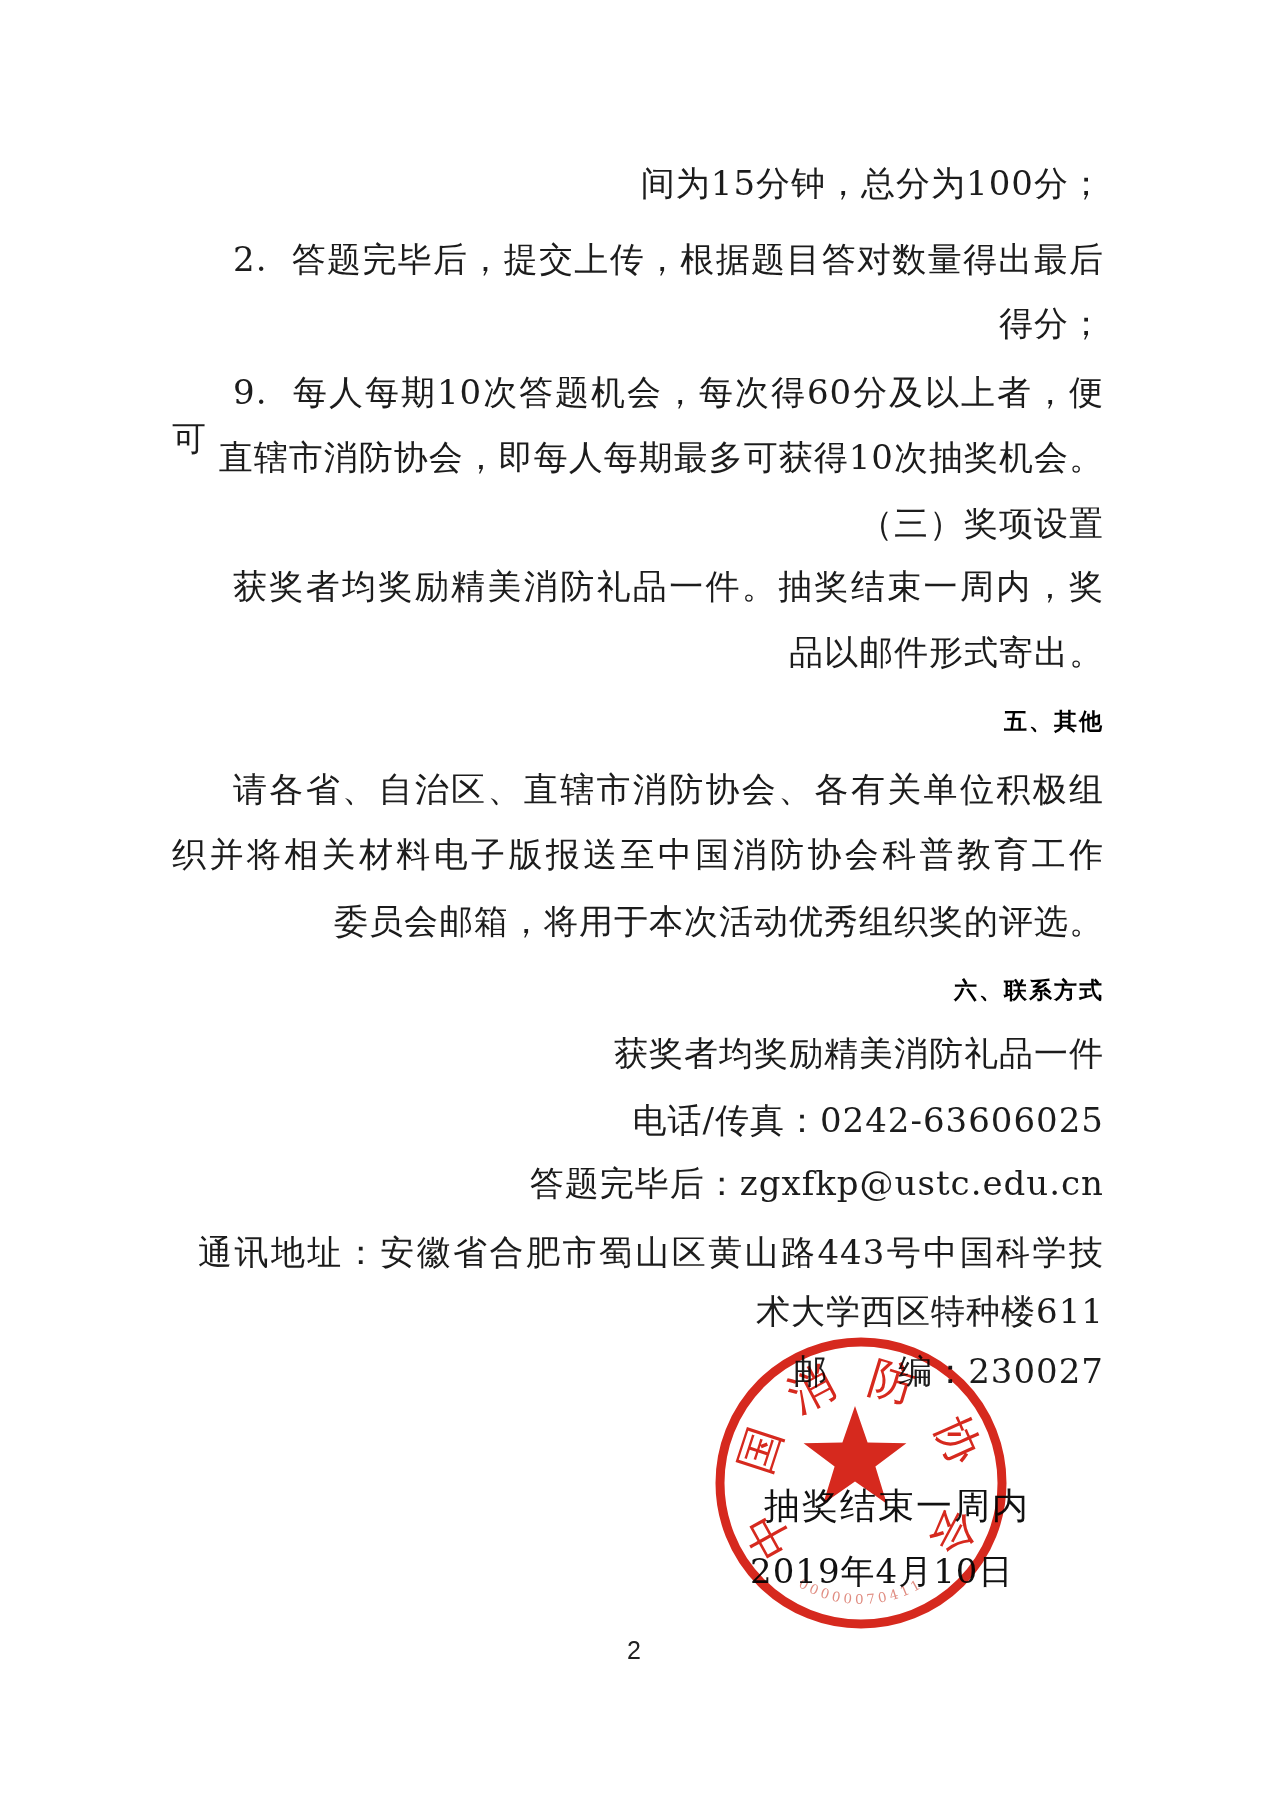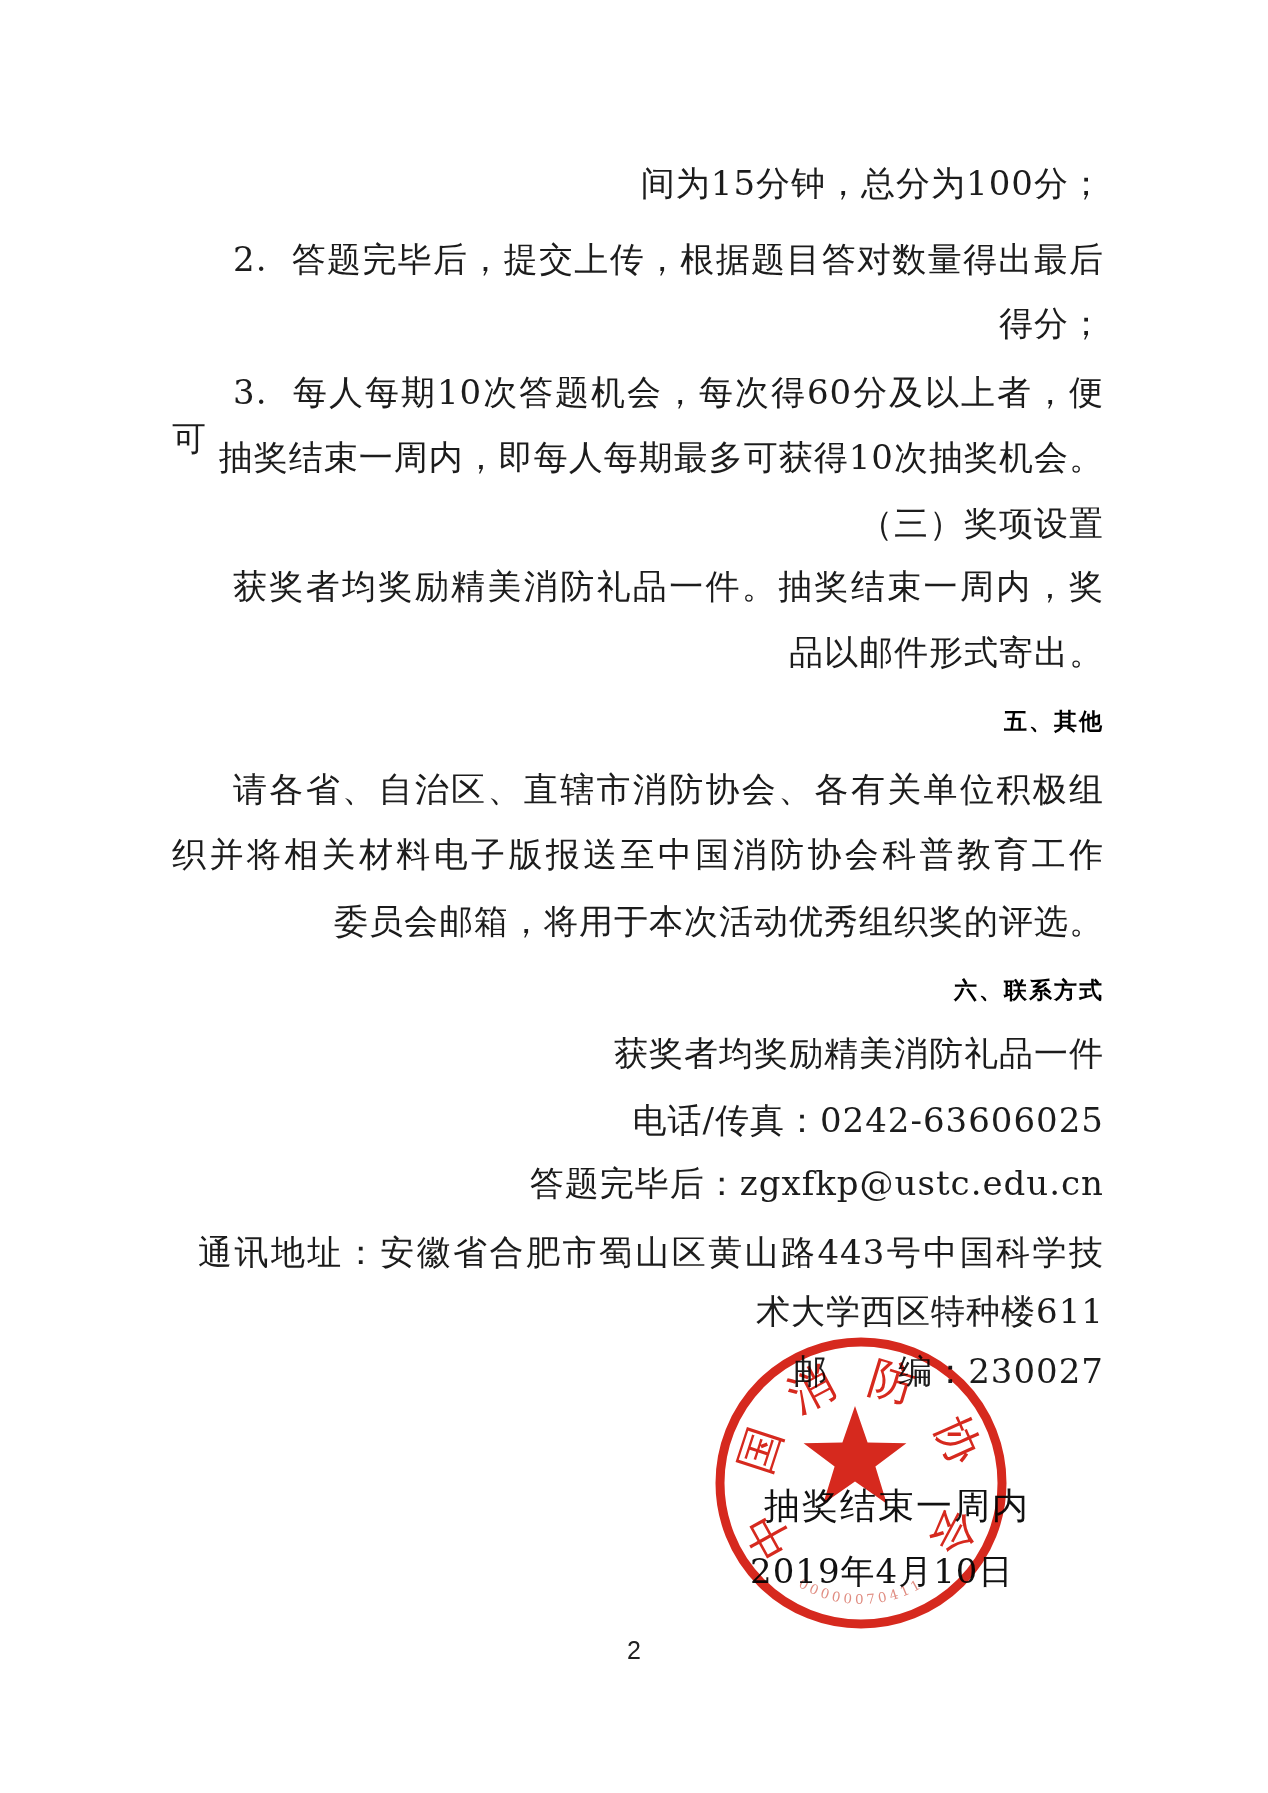--- a/index.html
+++ b/index.html
@@ -63,22 +63,22 @@
   }
 </style>
 </head>
 <body>
 
 <div class="page">
 
   <div class="ln" style="top:160px">间为15分钟，总分为100分；</div>
   <div class="ln ind jl" style="top:236px">2.  答题完毕后，提交上传，根据题目答对数量得出最后</div>
   <div class="ln" style="top:300px">得分；</div>
-  <div class="ln ind jl" style="top:369px">3.  每人每期10次答题机会，每次得60分及以上者，便可</div>
-  <div class="ln" style="top:434px">抽奖结束一周内，即每人每期最多可获得10次抽奖机会。</div>
+  <div class="ln ind jl" style="top:369px">9.  每人每期10次答题机会，每次得60分及以上者，便可</div>
+  <div class="ln" style="top:434px">直辖市消防协会，即每人每期最多可获得10次抽奖机会。</div>
   <div class="ln ind" style="top:500px">（三）奖项设置</div>
   <div class="ln ind jl" style="top:563px">获奖者均奖励精美消防礼品一件。抽奖结束一周内，奖</div>
   <div class="ln" style="top:629px">品以邮件形式寄出。</div>
   <div class="ln hd" style="top:698px">五、其他</div>
   <div class="ln ind jl" style="top:766px">请各省、自治区、直辖市消防协会、各有关单位积极组</div>
   <div class="ln jl" style="top:831px">织并将相关材料电子版报送至中国消防协会科普教育工作</div>
   <div class="ln" style="top:898px">委员会邮箱，将用于本次活动优秀组织奖的评选。</div>
   <div class="ln hd" style="top:967px">六、联系方式</div>
   <div class="ln ind" style="top:1030px">获奖者均奖励精美消防礼品一件</div>
   <div class="ln ind" style="top:1097px">电话/传真：0242-63606025</div>

